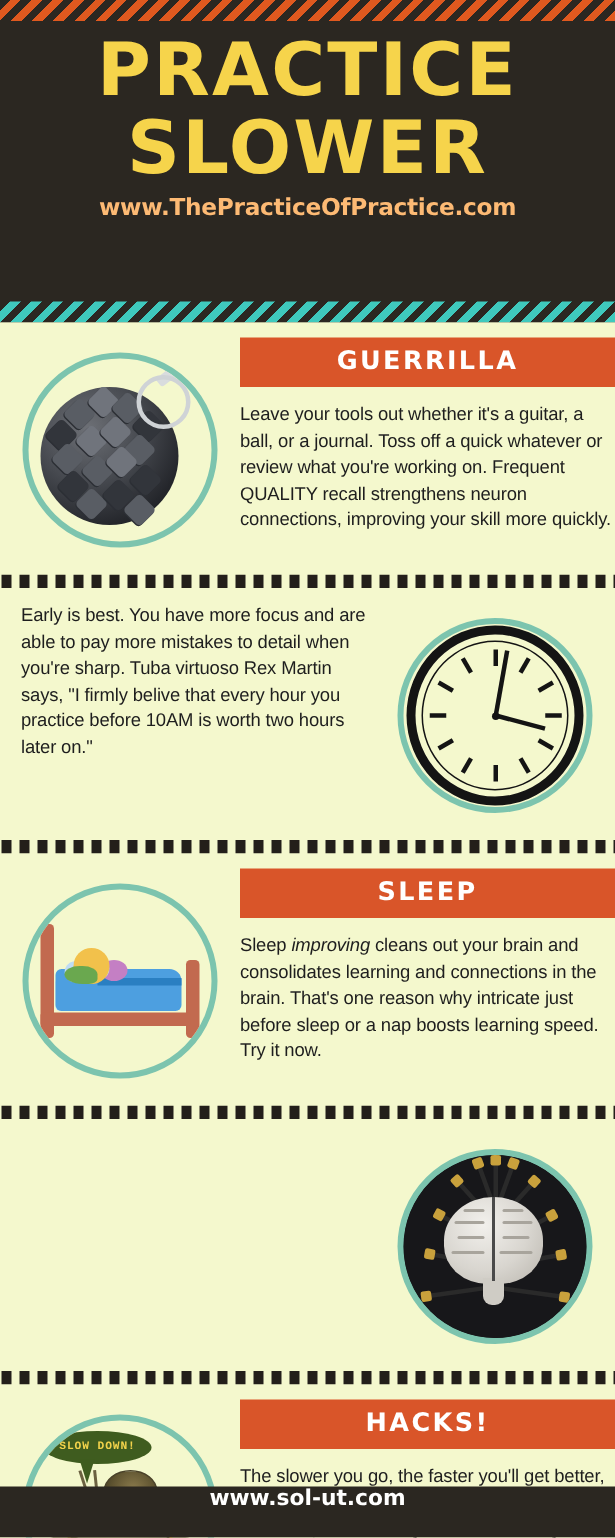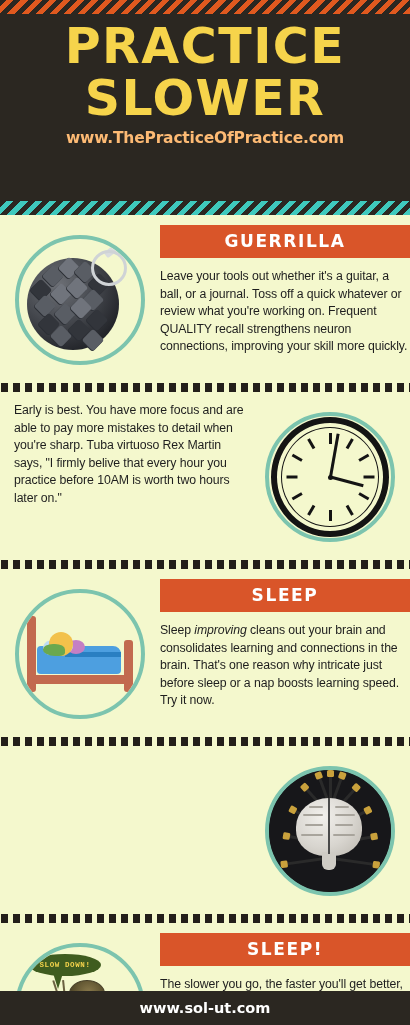--- a/index.html
+++ b/index.html
@@ -166,21 +166,20 @@
   
   .footer {
     position: absolute;
     left: 0;
     bottom: 0;
     width: 410px;
     height: 34px;
     background: #2b2721;
     color: #ffffff;
     display: flex;
-    align-items: center;
     justify-content: center;
     font-size: 14.5px;
     font-weight: bold;
     letter-spacing: 0px;
     font-family: "DejaVu Sans", sans-serif;
   }
 
   
   .art-grenade { width: 124px; height: 124px; position: relative; }
   .kb-ball {
@@ -461,21 +460,21 @@
           <div class="snail-body"></div>
           <div class="snail-shell"></div>
           <div class="turtle-shell"></div>
           <div class="turtle-head"></div>
           <div class="turtle-eye"></div>
           <div class="turtle-leg-f"></div>
         </div>
       </div>
     </div>
     <div class="body">
-      <div class="badge">SLEEP!</div>
+      <div class="badge">HACKS!</div>
       <div class="paragraph">The slower you go, the faster you'll get better, especially with new tasks. If you're making mistakes, that's what you'll learn. Slowly and as perfect as you can!</div>
     </div>
   </div>
 
   <div class="footer">
     <span>www.sol-ut.com</span>
   </div>
 
 </div>
 

